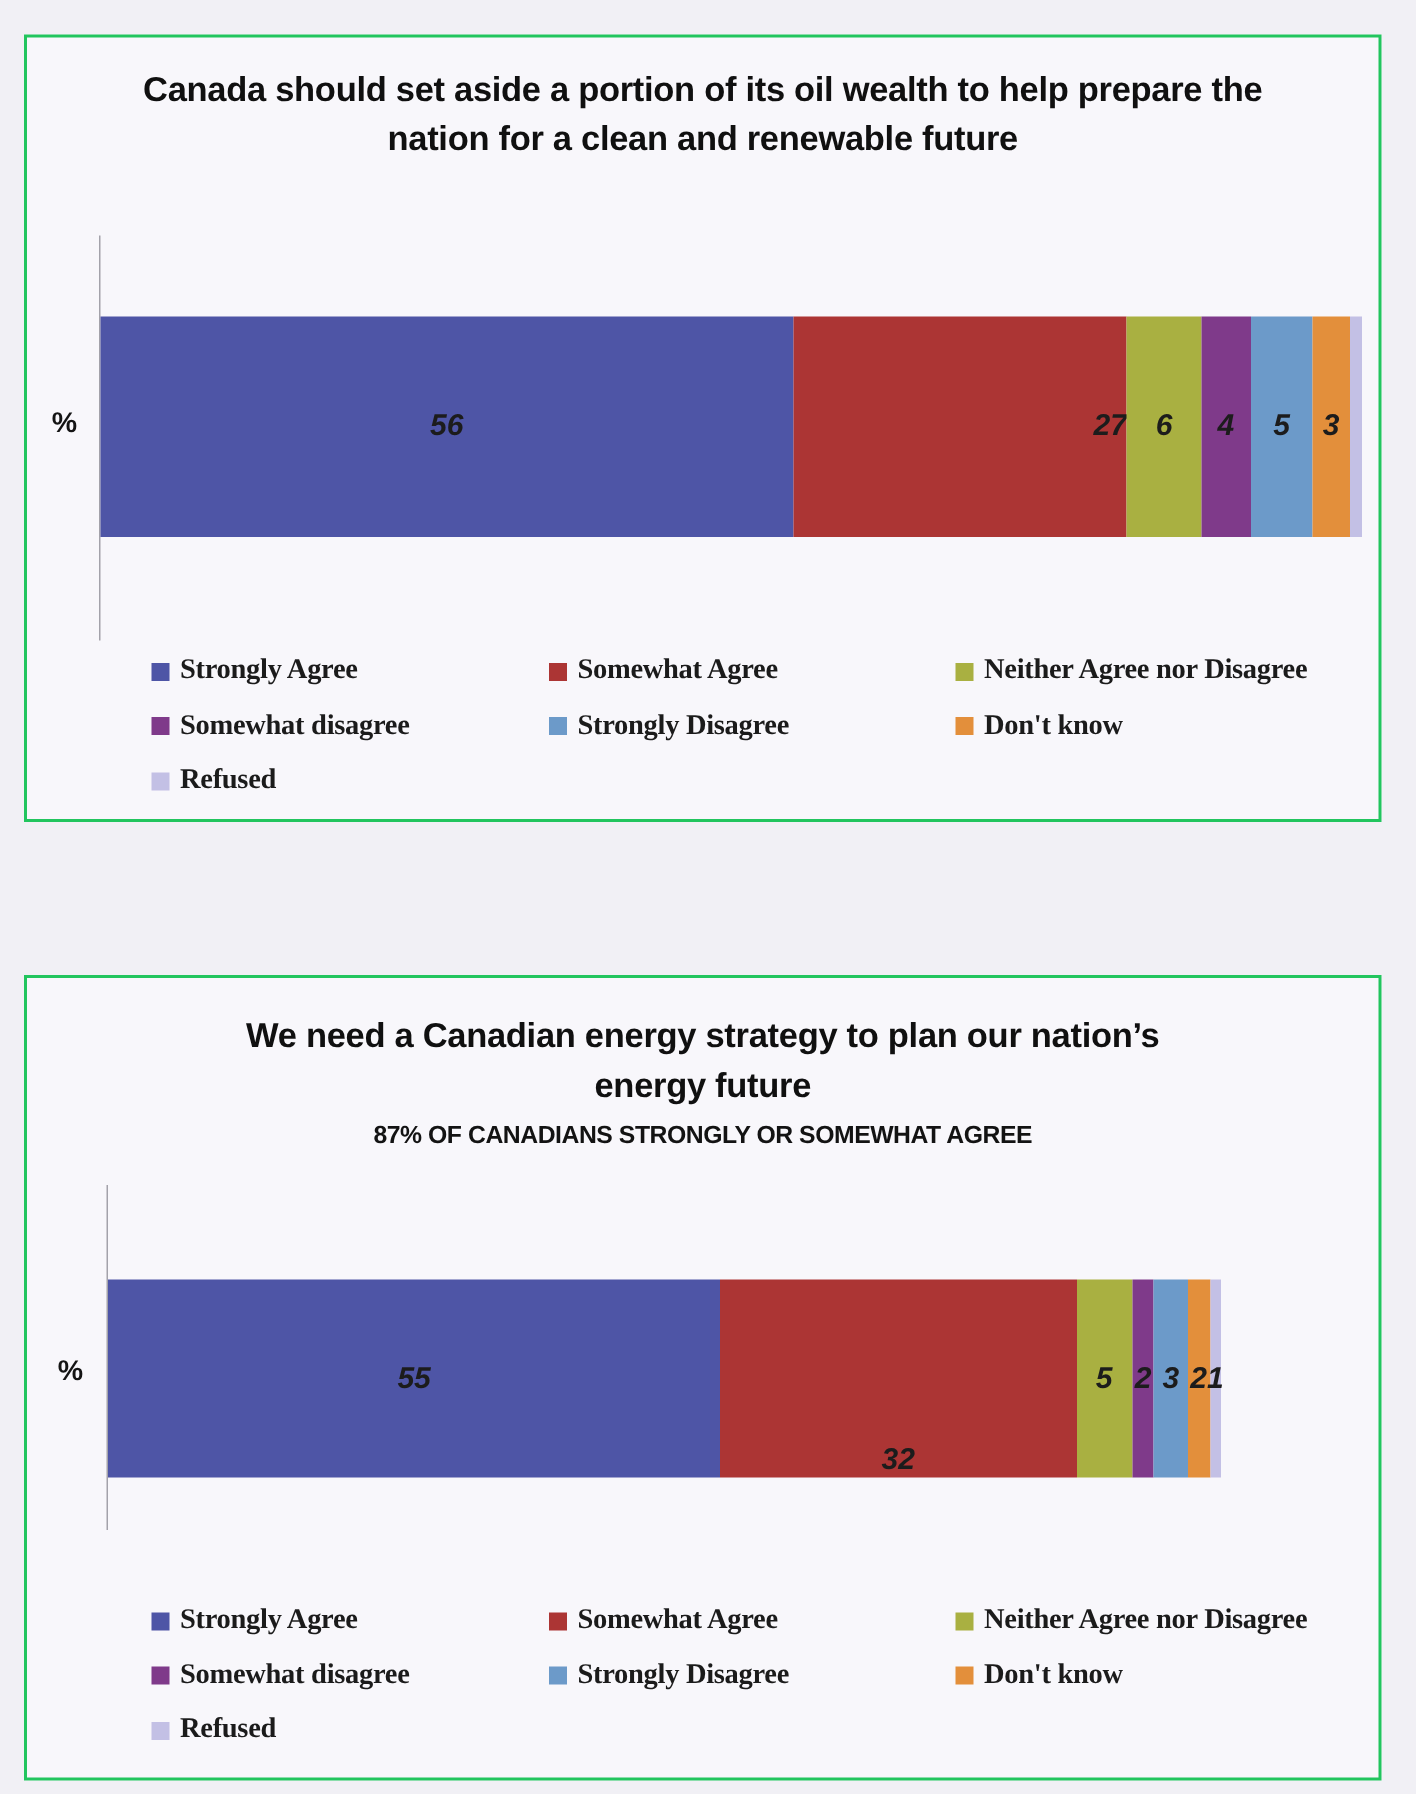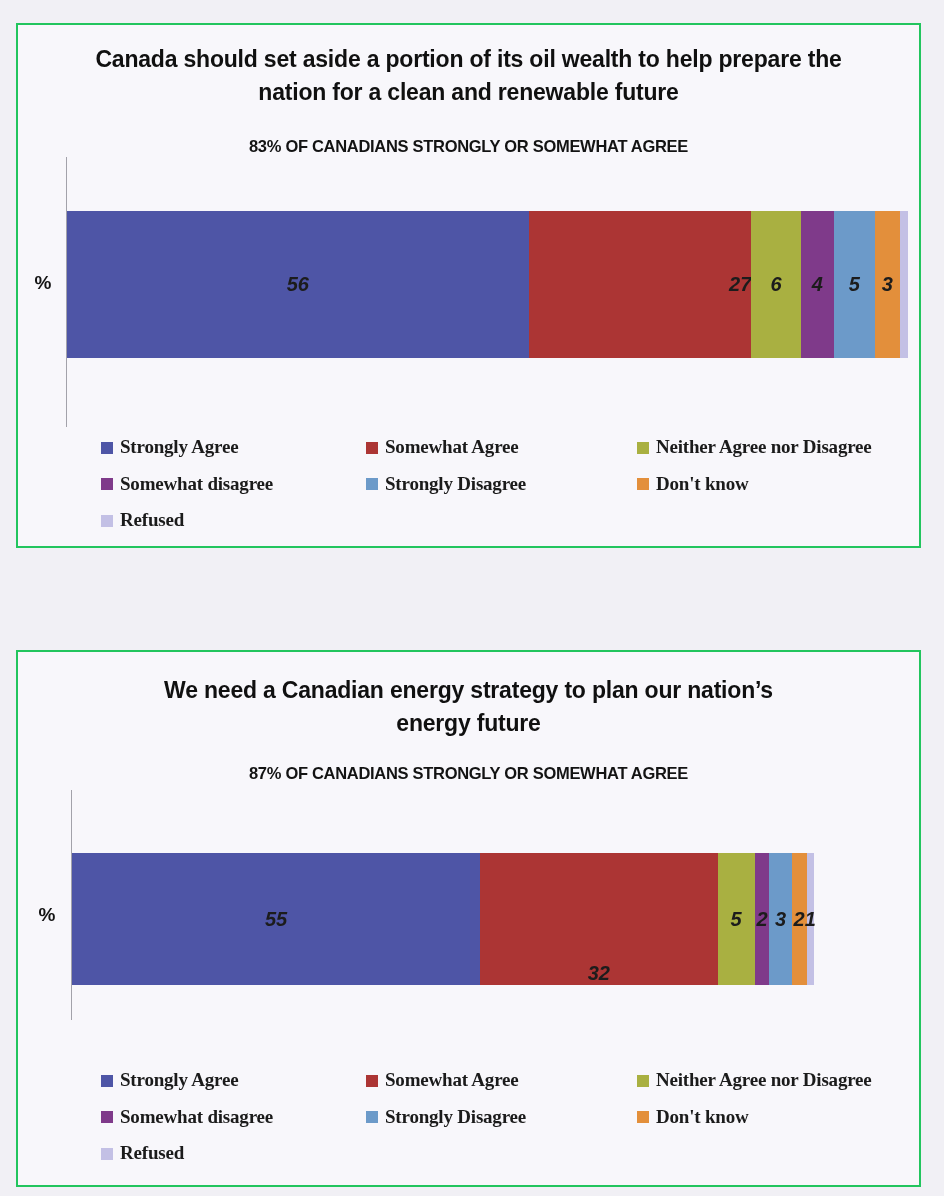--- a/index.html
+++ b/index.html
@@ -27,21 +27,21 @@
   .panel--first .chart-title{top:18px;max-width:760px;}
   .panel--second .chart-title{top:22px;max-width:640px;}
 
   .chart-subtitle{
     position:absolute;left:0;right:0;
     text-align:center;
     font-weight:700;font-size:16.5px;color:#131313;
     letter-spacing:-0.3px;
   }
   .panel--first .chart-subtitle{top:112px;}
-  .panel--second .chart-subtitle{top:112px;}
+  .panel--second .chart-subtitle{top:96px;}
 
   .axis-line{
     position:absolute;width:1px;background:#a3a2aa;
   }
   .panel--first .axis-line{left:48px;top:132px;height:270px;}
   .panel--second .axis-line{left:53px;top:138px;height:230px;}
 
   .axis-label{
     position:absolute;width:34px;text-align:center;
     font-weight:700;font-size:19px;color:#141414;
@@ -86,21 +86,20 @@
     white-space:nowrap;letter-spacing:-0.2px;
   }
 </style>
 </head>
 <body>
 
 <main>
 
   <section class="panel panel--first">
     <h1 class="chart-title">Canada should set aside a portion of its oil wealth to help prepare the nation for a clean and renewable future</h1>
-    <div class="chart-subtitle">83% OF CANADIANS STRONGLY OR SOMEWHAT AGREE</div>
     <div class="axis-line"></div>
     <span class="axis-label">%</span>
     <div class="bar">
         <div class="seg" style="width: 54.902%; background: rgb(78, 85, 166);">
           <span class="seg-label">56</span>
         </div>
         <div class="seg" style="width: 26.4706%; background: rgb(172, 53, 52); justify-content: flex-end;">
           <span class="seg-label">27</span>
         </div>
         <div class="seg" style="width: 5.88235%; background: rgb(169, 176, 65);">

